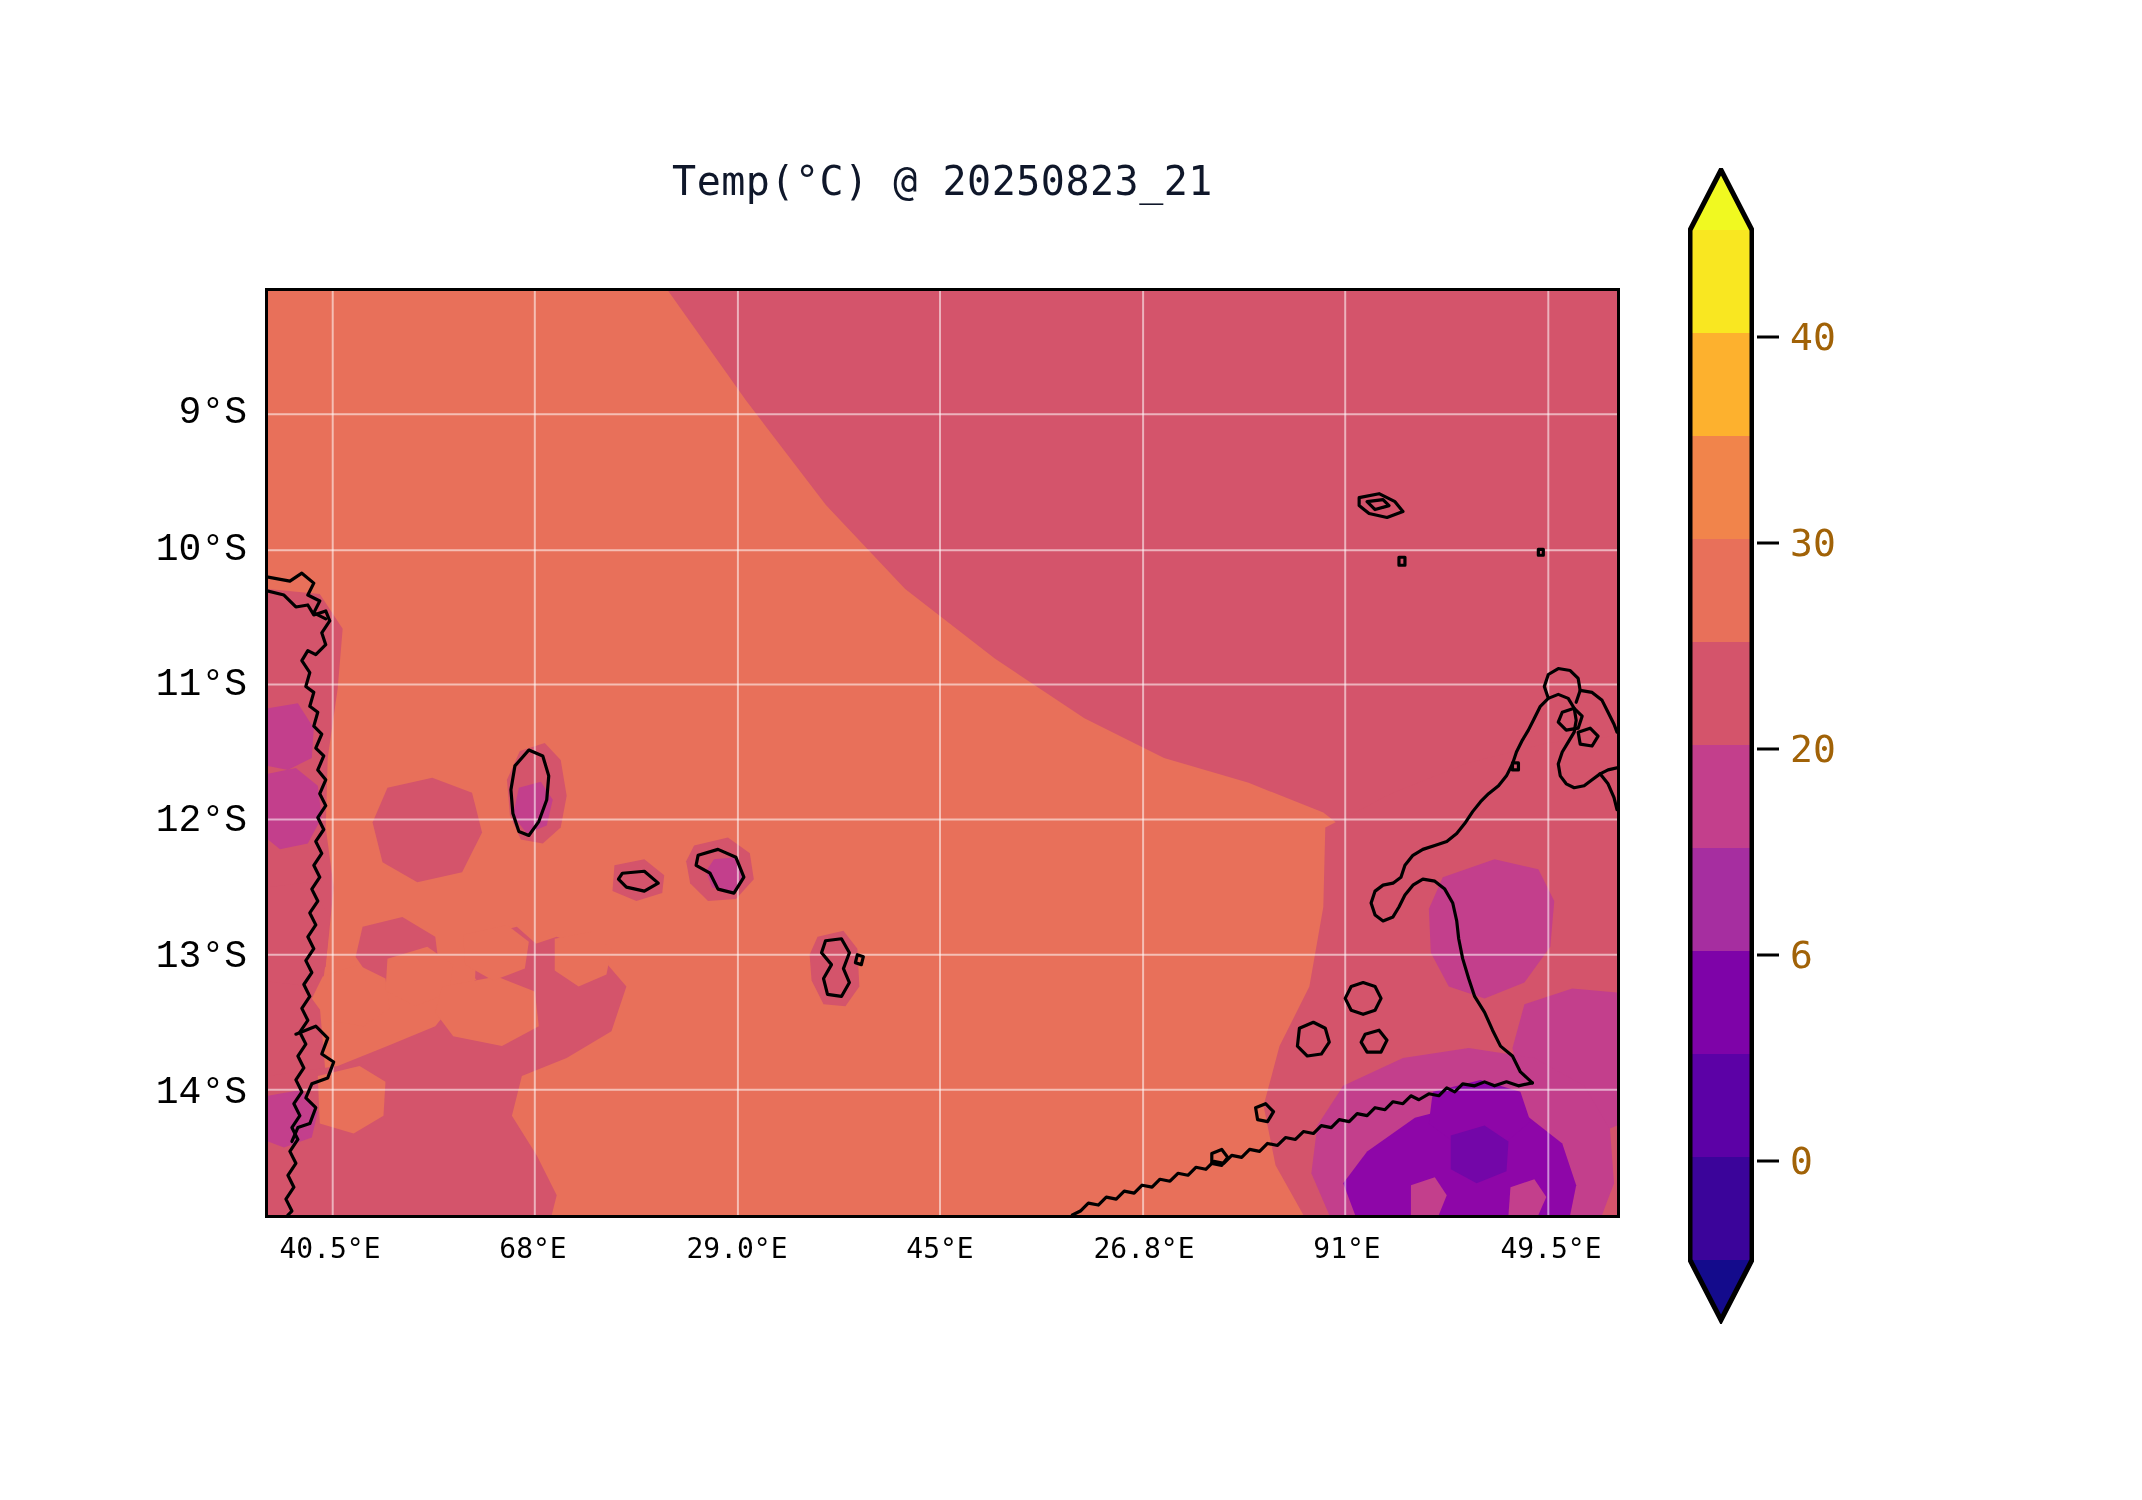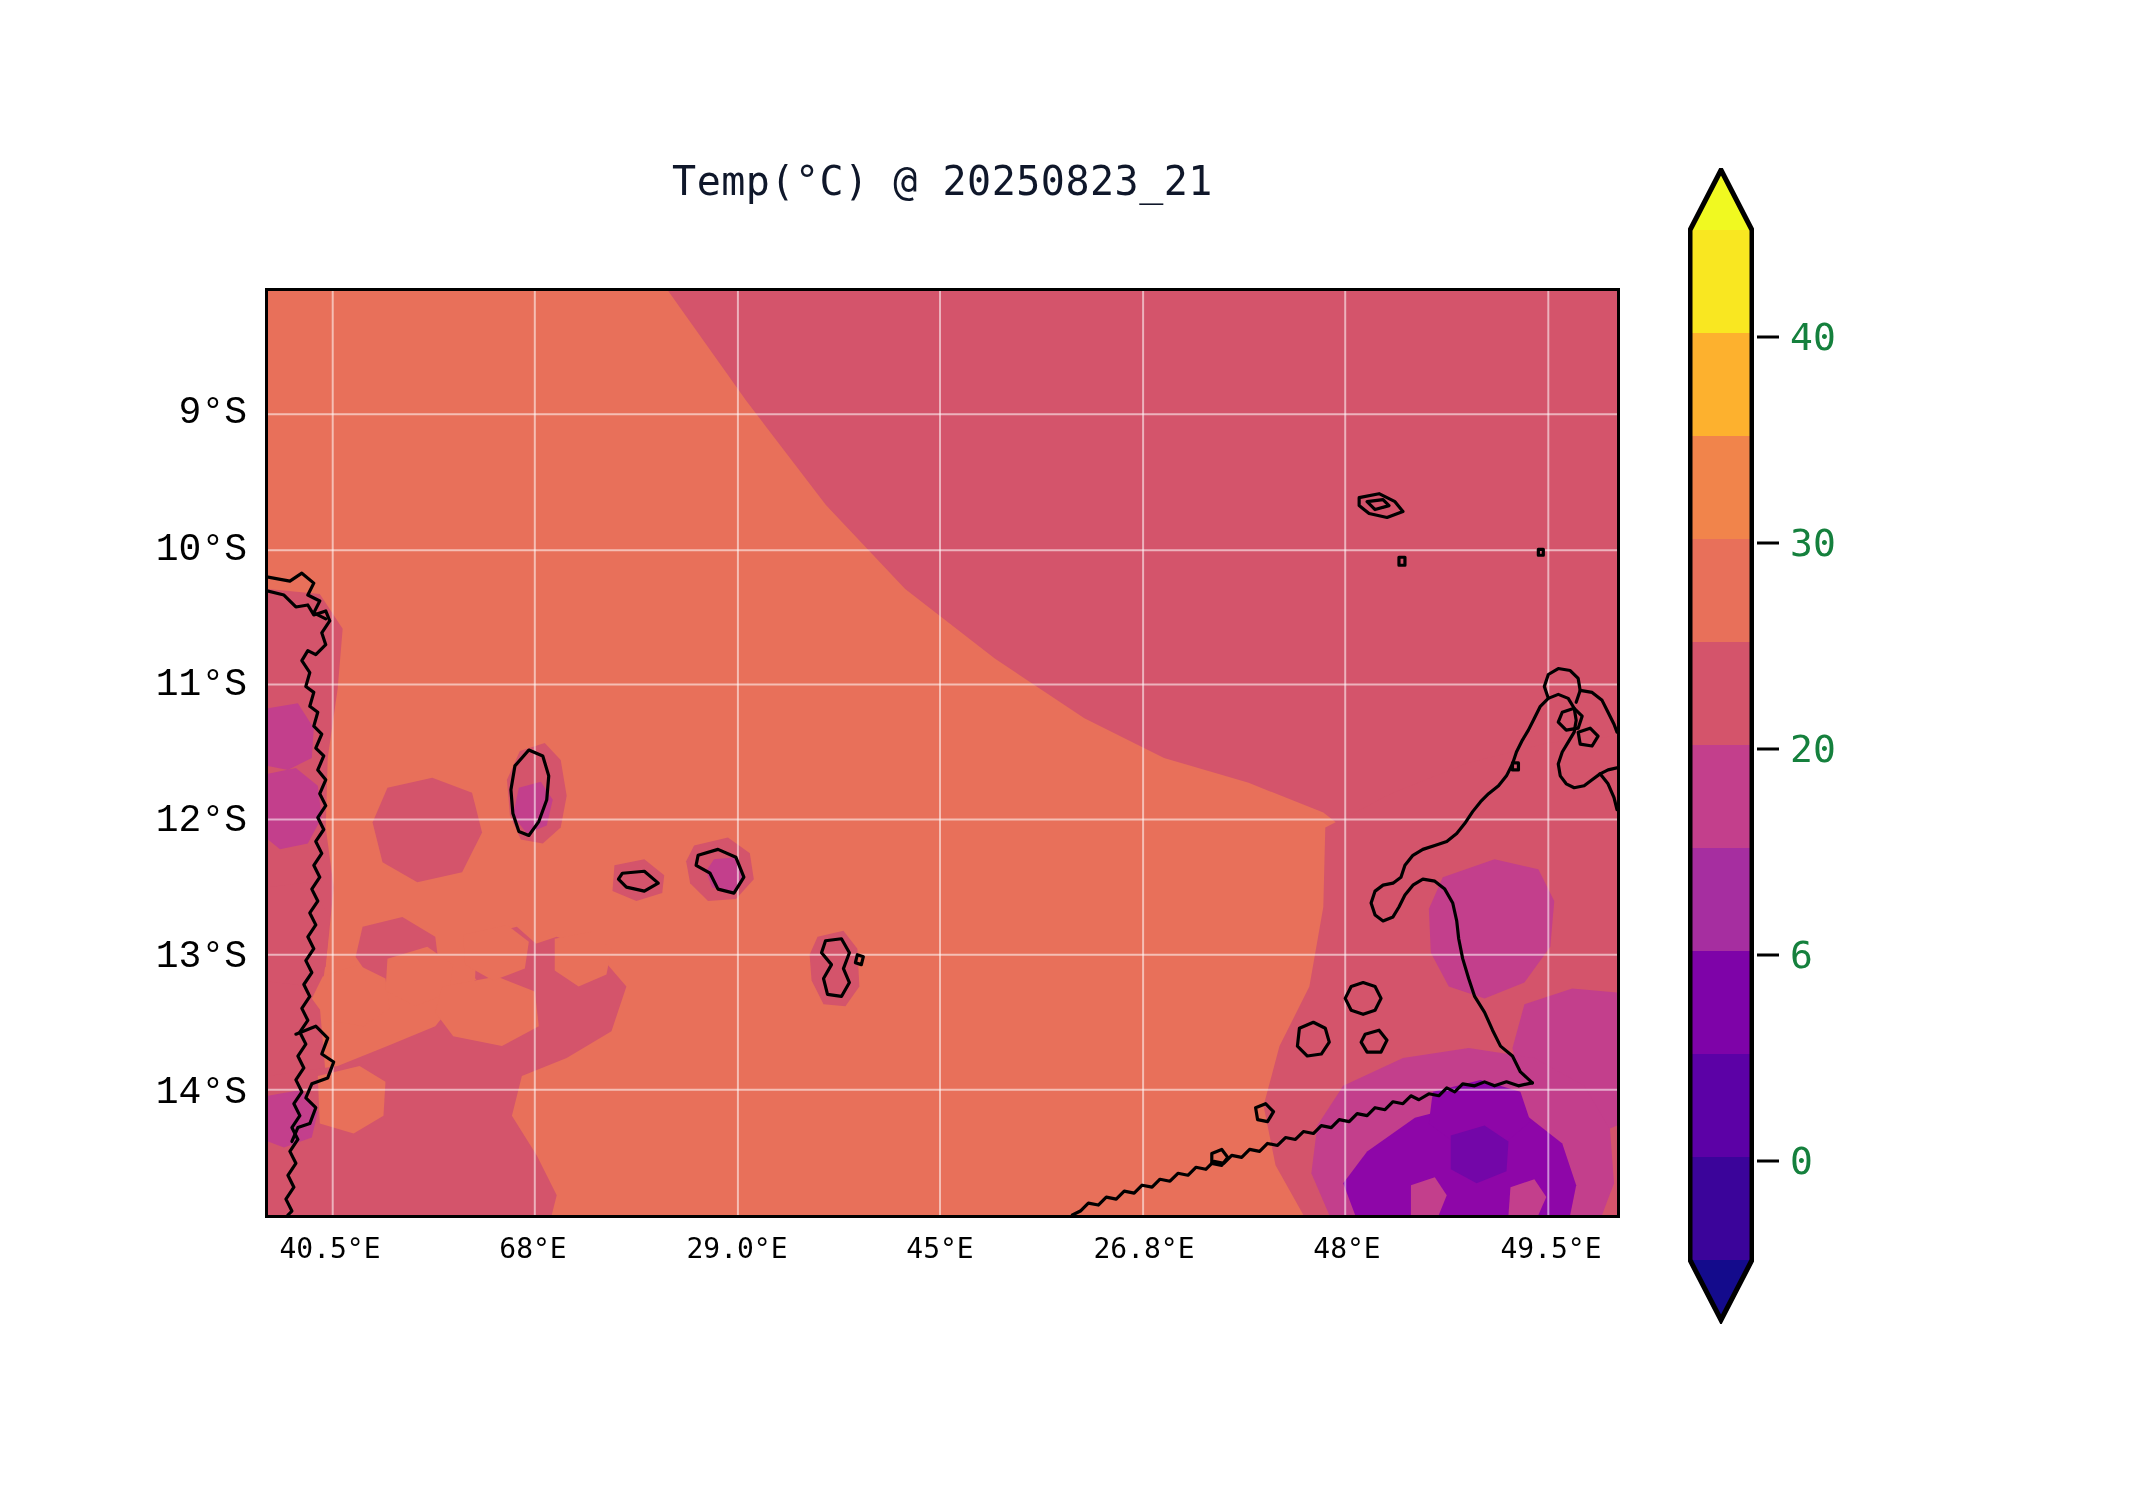--- a/index.html
+++ b/index.html
@@ -24,21 +24,21 @@
   
   .xtick{position:absolute;top:1232px;font-size:28px;white-space:pre;
          transform:translateX(-50%);color:#000;}
   .ytick{position:absolute;right:1895px;font-size:38px;white-space:pre;
          transform:translateY(-50%);text-align:right;color:#000;font-family:Liberation Mono, monospace;}
 
   
   #cbar-wrap{position:absolute;left:1688px;top:168px;width:66px;height:1156px;}
   #cbar-svg{display:block;}
   .cbtick{position:absolute;left:1790px;font-size:38px;white-space:pre;
-          transform:translateY(-50%);color:#15803d;}
+          transform:translateY(-50%);color:#a16207;}
   .cbtick-mark{position:absolute;left:1757px;width:22px;height:3px;
                background:#000;transform:translateY(-50%);}
 </style>
 </head>
 <body>
 
 <div id="figure">
 
   <div id="title-block">
     <div class="title-line">Temp(°C) @ 20250823_21</div>
@@ -248,21 +248,21 @@
         </g>
       </g>
     </svg>
   </div>
 
   <div class="xtick" style="left:330px">40.5°E</div>
   <div class="xtick" style="left:533px">68°E</div>
   <div class="xtick" style="left:737px">29.0°E</div>
   <div class="xtick" style="left:940px">45°E</div>
   <div class="xtick" style="left:1144px">26.8°E</div>
-  <div class="xtick" style="left:1347px">48°E</div>
+  <div class="xtick" style="left:1347px">91°E</div>
   <div class="xtick" style="left:1551px">49.5°E</div>
 
   <div class="ytick" style="top:412px">9°S</div>
   <div class="ytick" style="top:549px">10°S</div>
   <div class="ytick" style="top:684px">11°S</div>
   <div class="ytick" style="top:820px">12°S</div>
   <div class="ytick" style="top:956px">13°S</div>
   <div class="ytick" style="top:1092px">14°S</div>
 
   <div id="cbar-wrap">

